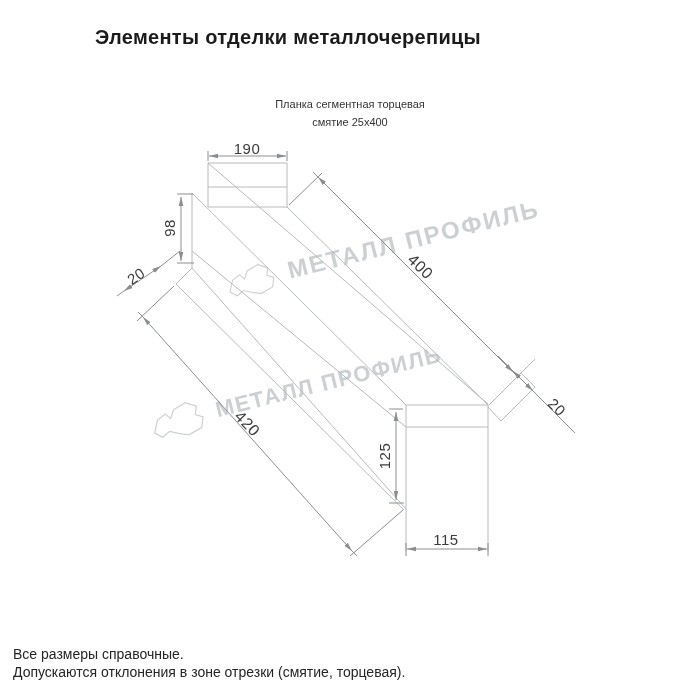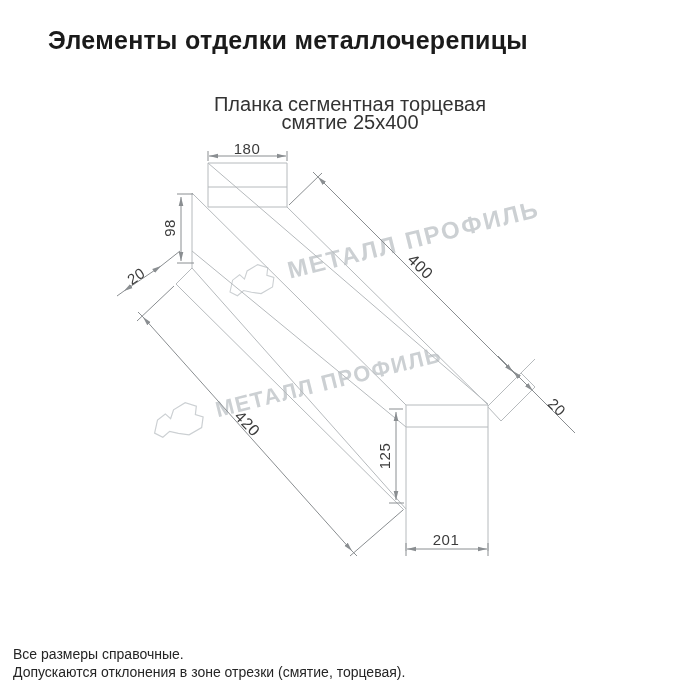--- a/index.html
+++ b/index.html
@@ -2,25 +2,25 @@
 <html style="--bg: #ffffff; --line: #b6babd; --dim: #8a8e91; --dimtext: #3c3c3c; --title: #1b1b1b; --subtitle: #333333; --footer: #252525; --wm: #ccd0d3;"><head>
 <meta charset="utf-8">
 <style>
   html,body{margin:0;padding:0;background:#fff;}
   #canvas{
     position:relative;width:700px;height:700px;background:var(--bg,#fff);
     font-family:"Liberation Sans", sans-serif;overflow:hidden;
   }
   .title{
     position:absolute;left:0;top:26px;width:576px;text-align:center;
-    font-size:25px;font-weight:bold;letter-spacing:.3px;color:var(--title,#1b1b1b);
+    font-size:20px;font-weight:bold;letter-spacing:.3px;color:var(--title,#1b1b1b);
   }
   .subtitle{
     position:absolute;left:0;top:95px;width:700px;text-align:center;
-    font-size:20px;line-height:18px;color:var(--subtitle,#333);
+    font-size:11px;line-height:18px;color:var(--subtitle,#333);
   }
   svg.draw{position:absolute;left:0;top:0;}
   .shape{stroke:var(--line,#b6babd);stroke-width:1;fill:none;}
   .dim{stroke:var(--dim,#8a8e91);stroke-width:1;fill:none;}
   .dim-label{
     position:absolute;font-size:15px;color:var(--dimtext,#3c3c3c);
     transform:translate(-50%,-50%);white-space:nowrap;letter-spacing:.5px;
   }
   .dim-label.big{font-size:16px;}
   .wm{
@@ -129,27 +129,27 @@
       <line x1="389" y1="409" x2="403" y2="409"></line>
       <line x1="389" y1="503" x2="404" y2="503"></line>
       <line x1="396" y1="412" x2="396" y2="500" marker-start="url(#arr)" marker-end="url(#arr)"></line>
 
       <line x1="406" y1="543" x2="406" y2="556"></line>
       <line x1="488" y1="543" x2="488" y2="556"></line>
       <line x1="407" y1="549" x2="487" y2="549" marker-start="url(#arr)" marker-end="url(#arr)"></line>
     </g>
   </svg>
 
-  <div class="dim-label" style="left:247px;top:148px;">180</div>
+  <div class="dim-label" style="left:247px;top:148px;">190</div>
   <div class="dim-label" style="left:169px;top:228px;transform:translate(-50%,-50%) rotate(-90deg);">98</div>
   <div class="dim-label" style="left:136px;top:276px;transform:translate(-50%,-50%) rotate(-34deg);">20</div>
   <div class="dim-label big" style="left:420px;top:267px;transform:translate(-50%,-50%) rotate(44deg);">400</div>
   <div class="dim-label big" style="left:247px;top:424px;transform:translate(-50%,-50%) rotate(46deg);">420</div>
   <div class="dim-label" style="left:557px;top:407px;transform:translate(-50%,-50%) rotate(44deg);">20</div>
   <div class="dim-label" style="left:384px;top:456px;transform:translate(-50%,-50%) rotate(-90deg);">125</div>
-  <div class="dim-label" style="left:446px;top:539px;">201</div>
+  <div class="dim-label" style="left:446px;top:539px;">115</div>
 
   <div class="footer">
     <div>Все размеры справочные.</div>
     <div>Допускаются отклонения в зоне отрезки (смятие, торцевая).</div>
   </div>
 
 </div>
 
 </body></html>

